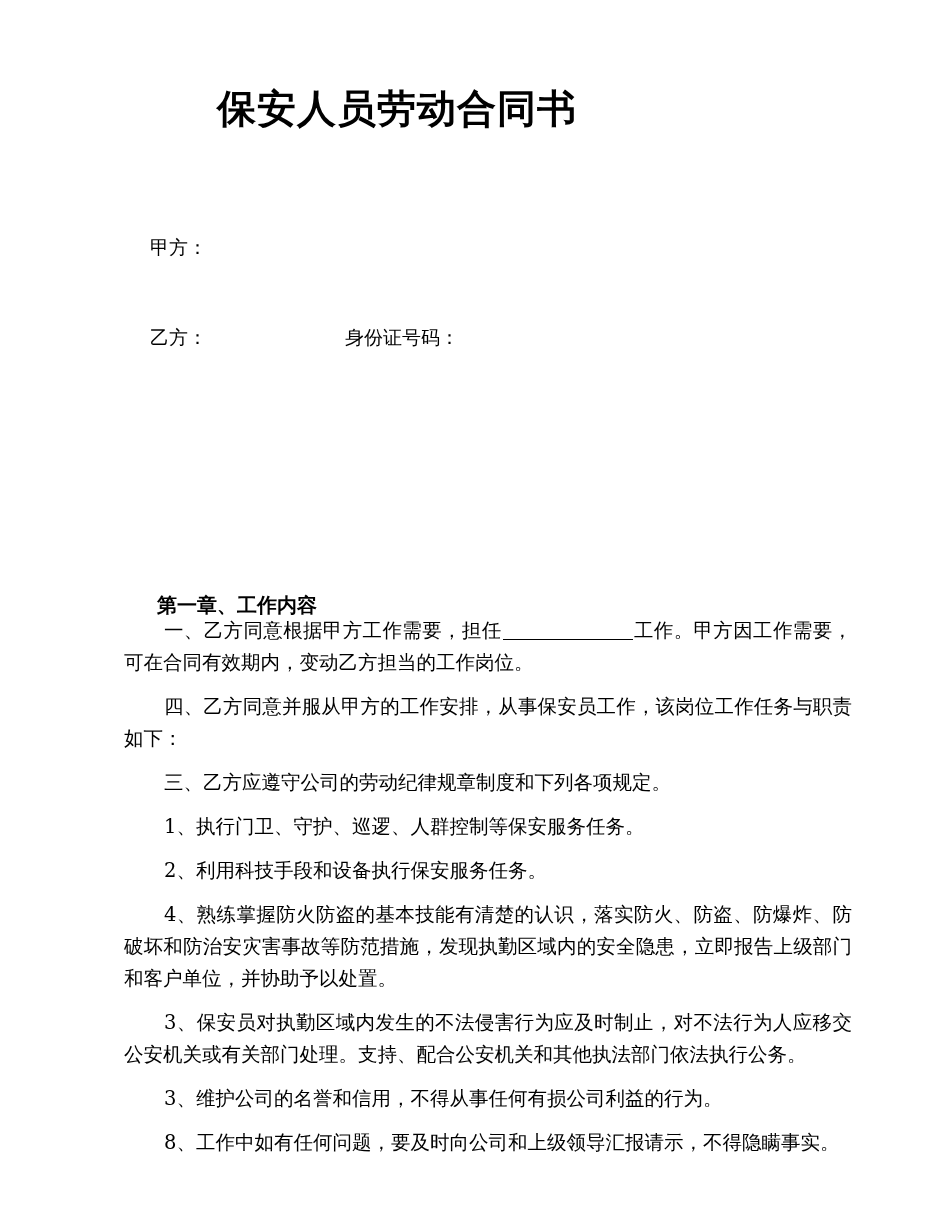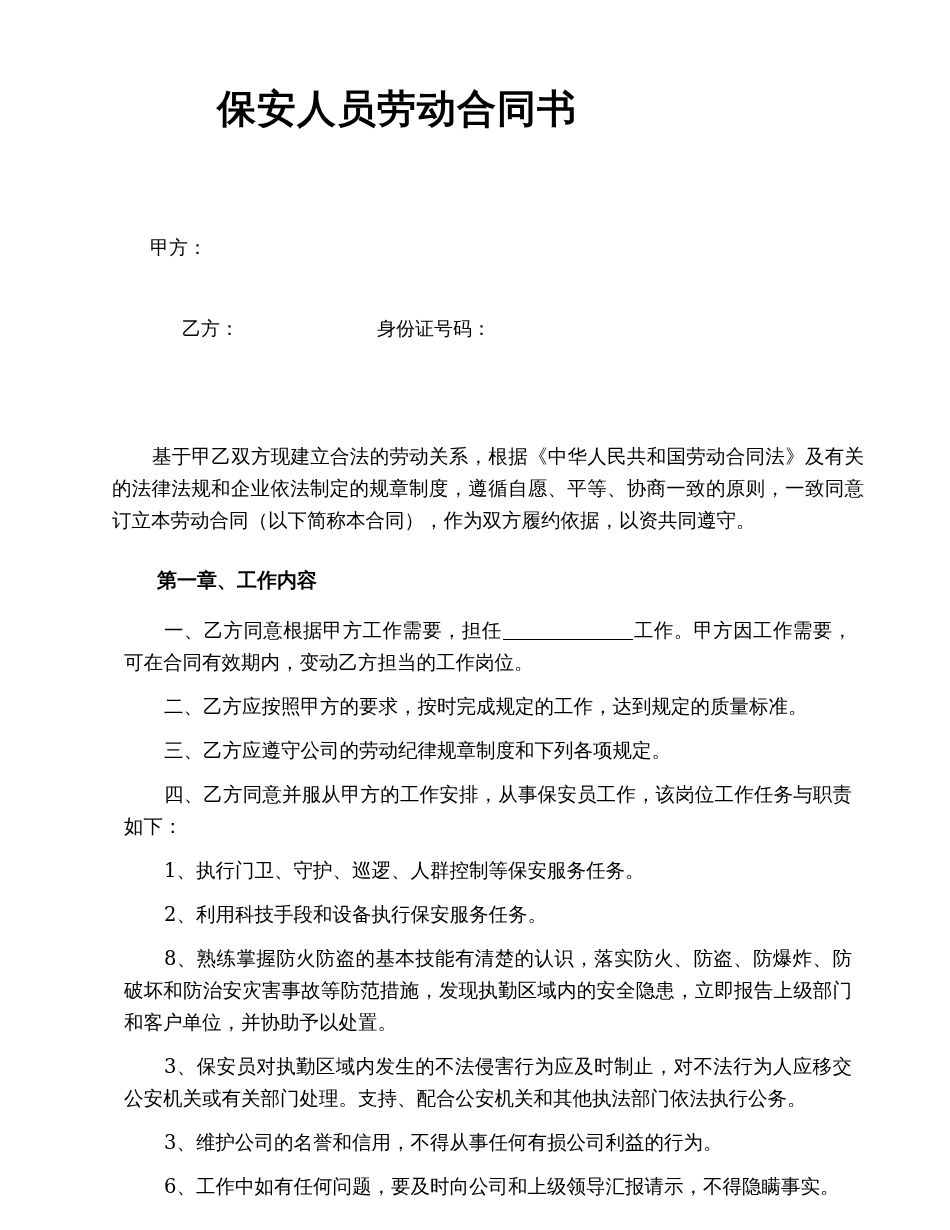--- a/index.html
+++ b/index.html
@@ -46,26 +46,25 @@
     left: 150px;
     top: 188px;
     font-size: 19px;
     line-height: 30px;
     white-space: nowrap;
     margin-top: 44px;
   }
   .party-b-row {
     position: absolute;
     left: 150px;
-    top: 313px;
+    top: 322px;
     width: 700px;
     font-size: 19px;
     line-height: 30px;
     white-space: nowrap;
-    margin-left: 32px;
   }
   .party-b-label {
     display: inline-block;
     width: 195px;
   }
   .idnum-label {
     display: inline-block;
   }
 
   
@@ -78,21 +77,21 @@
     line-height: 32px;
     text-align: justify;
     text-justify: inter-ideograph;
     text-indent: 40px;
   }
 
   
   .chapter-heading {
     position: absolute;
     left: 157px;
-    top: 565px;
+    top: 590px;
     font-family: "DejaVu Sans", "Liberation Sans", sans-serif;
     font-weight: bold;
     font-size: 20px;
     line-height: 30px;
     white-space: nowrap;
   }
 
   
   .clauses {
     position: absolute;
@@ -124,33 +123,31 @@
   <div class="doc-title">保安人员劳动合同书</div>
 
   <div class="party-a">
     <span>甲方：</span>
   </div>
 
   <div class="party-b-row">
     <span class="party-b-label">乙方：</span><span class="idnum-label">身份证号码：</span>
   </div>
 
-  <div class="preamble">基于甲乙双方现建立合法的劳动关系，根据《中华人民共和国劳动合同法》及有关的法律法规和企业依法制定的规章制度，遵循自愿、平等、协商一致的原则，一致同意订立本劳动合同（以下简称本合同），作为双方履约依据，以资共同遵守。</div>
 
   <div class="chapter-heading">第一章、工作内容</div>
 
   <div class="clauses">
 
     <p class="clause"><span>一、乙方同意根据甲方工作需要，担任</span><span class="blank-line"></span><span>工作。甲方因工作需要，可在合同有效期内，变动乙方担当的工作岗位。</span></p>
 
-    <p class="clause">二、乙方应按照甲方的要求，按时完成规定的工作，达到规定的质量标准。</p>
+    <p class="clause">四、乙方同意并服从甲方的工作安排，从事保安员工作，该岗位工作任务与职责如下：</p>
     <p class="clause">三、乙方应遵守公司的劳动纪律规章制度和下列各项规定。</p>
-    <p class="clause">四、乙方同意并服从甲方的工作安排，从事保安员工作，该岗位工作任务与职责如下：</p>
     <p class="clause">1、执行门卫、守护、巡逻、人群控制等保安服务任务。</p>
     <p class="clause">2、利用科技手段和设备执行保安服务任务。</p>
-    <p class="clause">8、熟练掌握防火防盗的基本技能有清楚的认识，落实防火、防盗、防爆炸、防破坏和防治安灾害事故等防范措施，发现执勤区域内的安全隐患，立即报告上级部门和客户单位，并协助予以处置。</p>
+    <p class="clause">4、熟练掌握防火防盗的基本技能有清楚的认识，落实防火、防盗、防爆炸、防破坏和防治安灾害事故等防范措施，发现执勤区域内的安全隐患，立即报告上级部门和客户单位，并协助予以处置。</p>
     <p class="clause">3、保安员对执勤区域内发生的不法侵害行为应及时制止，对不法行为人应移交公安机关或有关部门处理。支持、配合公安机关和其他执法部门依法执行公务。</p>
     <p class="clause">3、维护公司的名誉和信用，不得从事任何有损公司利益的行为。</p>
-    <p class="clause">6、工作中如有任何问题，要及时向公司和上级领导汇报请示，不得隐瞒事实。</p>
+    <p class="clause">8、工作中如有任何问题，要及时向公司和上级领导汇报请示，不得隐瞒事实。</p>
 
   </div>
 
 </div>
 
 </body></html>

